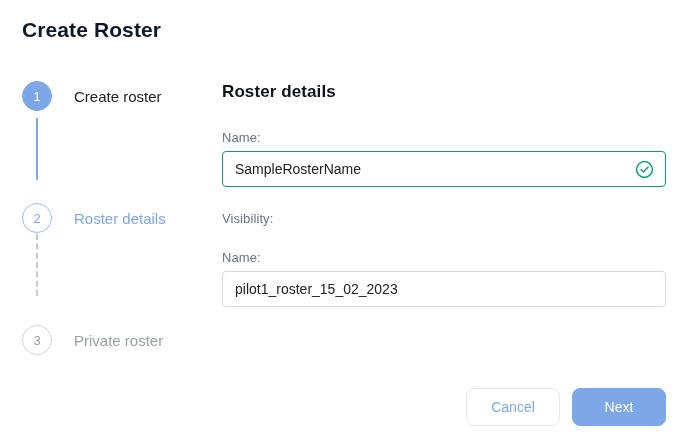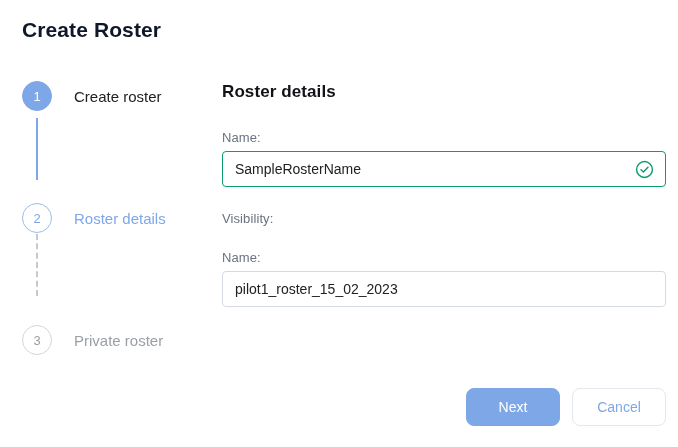--- a/index.html
+++ b/index.html
@@ -235,15 +235,15 @@
   <div class="field">
     <div class="field-label">Name:</div>
     <div class="control plain">
       <input class="control-value" type="text" value="pilot1_roster_15_02_2023" style="">
     </div>
   </div>
 
 </div>
 
 <div class="footer">
+  <div class="btn btn-secondary">Cancel</div>
   <div class="btn btn-primary">Next</div>
-  <div class="btn btn-secondary">Cancel</div>
 </div>
 
 </body></html>

